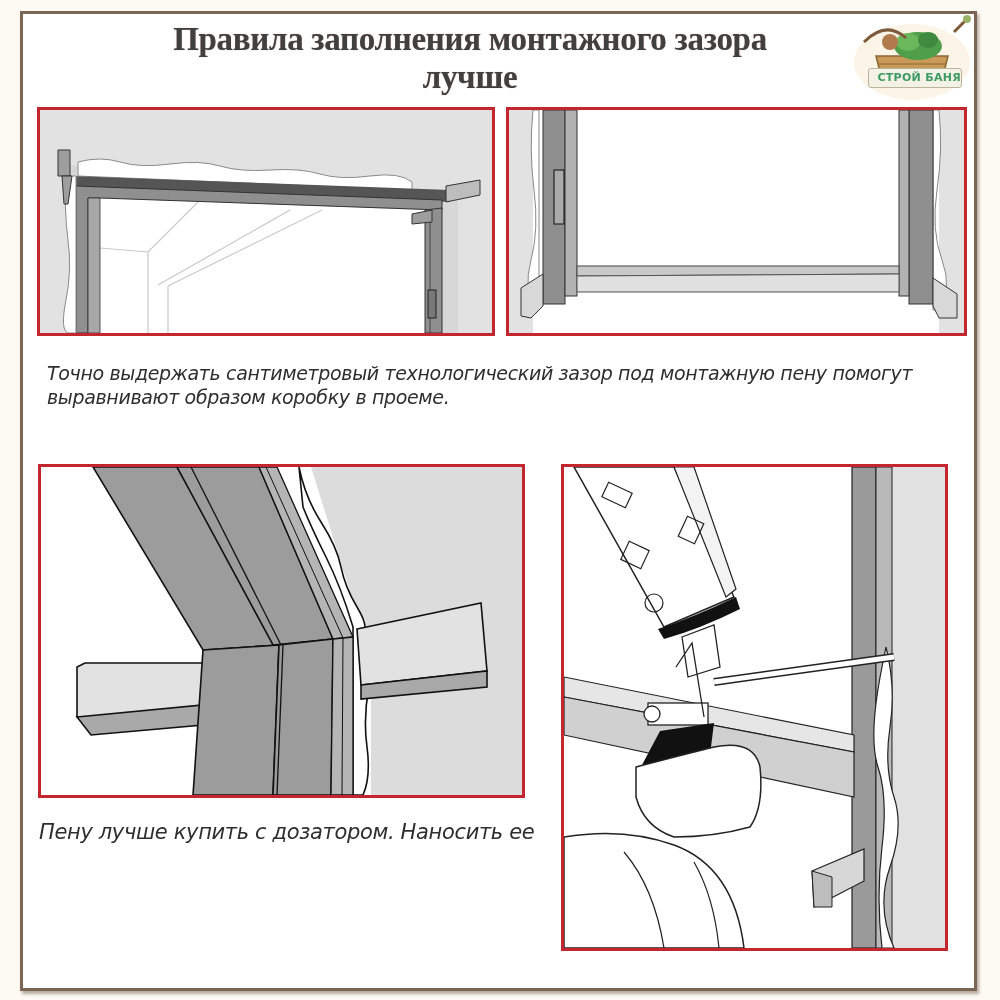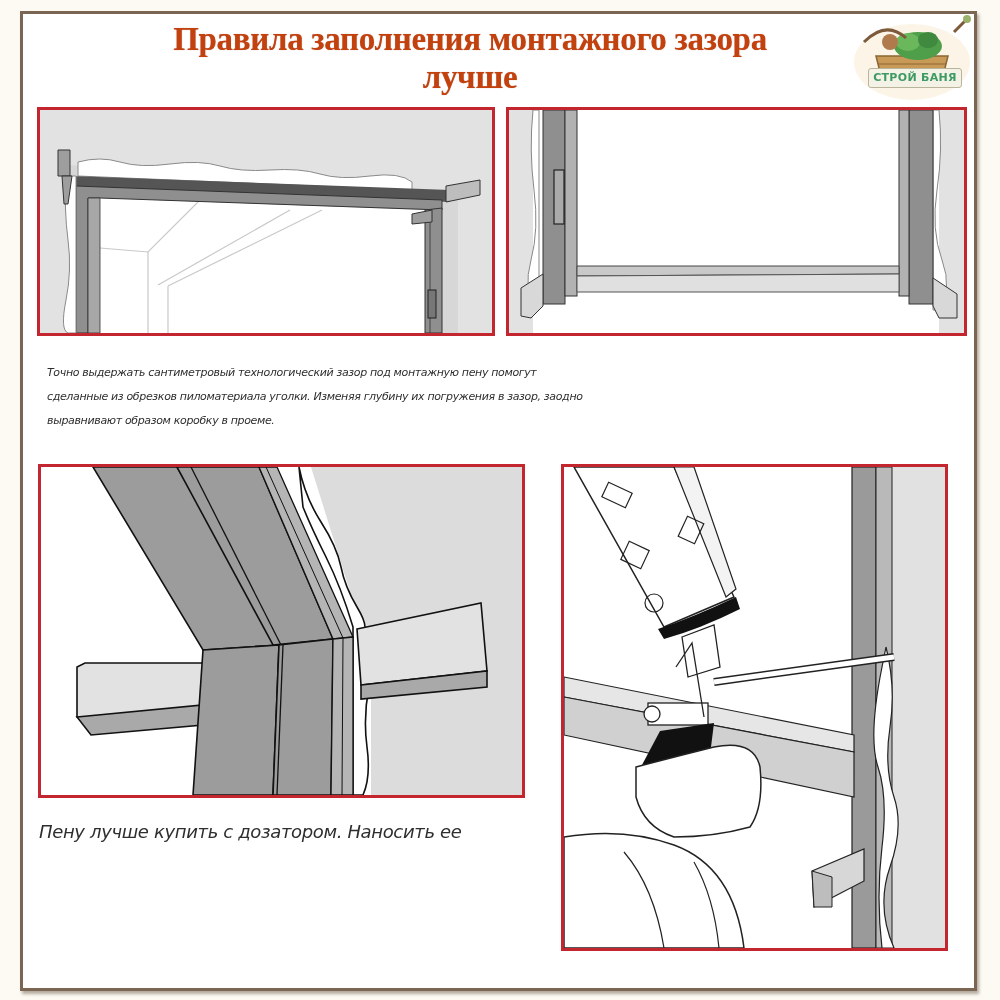--- a/index.html
+++ b/index.html
@@ -9,52 +9,52 @@
       font-family: "DejaVu Sans", sans-serif;
     }
     .frame {
       position: absolute; left: 20px; top: 11px; width: 951px; height: 974px;
       border: 3px solid #7a6652;
       box-shadow: 2px 3px 3px rgba(90,70,50,0.45);
       background: #ffffff;
     }
     .title {
       position: absolute; left: 90px; top: 20px; width: 760px;
-      text-align: center; color: #c2410c;
+      text-align: center; color: #404040;
       font-family: "Liberation Serif", "DejaVu Serif", serif;
       font-weight: bold; font-size: 33px; line-height: 38px;
       letter-spacing: -0.3px;
       text-shadow: 0 0 1px rgba(120,0,0,0.4);
     }
     .logo {
       position: absolute; left: 846px; top: 12px; width: 132px; height: 90px;
     }
     .logo-label {
       position: absolute; left: 22px; top: 56px; width: 92px; height: 18px;
       background: #f4f1e6; border: 1px solid #b9b59a; border-radius: 3px;
       color: #3c9a63; font-weight: bold; font-size: 11px; line-height: 18px;
-      text-align: center; letter-spacing: 0.3px;
+      text-align: right; letter-spacing: 0.3px;
       font-family: "DejaVu Sans", sans-serif;
     }
     .panel {
       position: absolute; border: 3px solid #c3262f; background: #e9e9e9;
       overflow: hidden; box-sizing: border-box;
     }
     .panel svg { position: absolute; left: 0; top: 0; width: 100%; height: 100%; }
     #p1 { left: 37px; top: 107px; width: 458px; height: 229px; }
     #p2 { left: 506px; top: 107px; width: 461px; height: 229px; }
     #p3 { left: 38px; top: 464px; width: 487px; height: 334px; }
     #p4 { left: 561px; top: 464px; width: 387px; height: 487px; }
     .caption {
       position: absolute; color: #2e2e2e; font-style: italic;
-      font-family: "DejaVu Sans", sans-serif; font-size: 11px;
+      font-family: "DejaVu Sans", sans-serif; font-size: 19px;
       line-height: 24px; letter-spacing: -0.35px;
     }
     #cap1 { left: 47px; top: 361px; width: 930px; }
-    #cap2 { left: 39px; top: 821px; width: 520px; font-size: 18px; line-height: 22.8px; }
+    #cap2 { left: 39px; top: 821px; width: 520px; font-size: 21px; line-height: 22.8px; }
   </style>
 </head>
 <body>
 
 <div class="frame"></div>
 
 <h1 class="title" style="margin:0;">
   <span>Правила заполнения монтажного зазора</span><br>
   <span>лучше</span>
 </h1>
@@ -127,21 +127,20 @@
 
     <rect x="45" y="60" width="10" height="54" fill="#aaa" stroke="#222" stroke-width="1.2"></rect>
 
     <polygon points="12,178 34,164 34,196 22,208 12,206" fill="#d8d8d8" stroke="#333" stroke-width="1"></polygon>
     <polygon points="424,168 448,184 448,208 430,208 424,196" fill="#d8d8d8" stroke="#333" stroke-width="1"></polygon>
   </svg>
 </div>
 
 <div class="caption" id="cap1">
   <div>Точно выдержать сантиметровый технологический зазор под монтажную пену помогут</div>
-  <div>сделанные из обрезков пиломатериала уголки. Изменяя глубину их погружения в зазор, заодно</div>
   <div>выравнивают образом коробку в проеме.</div>
 </div>
 
 <div class="panel" id="p3">
   <svg viewBox="0 0 481 328" preserveAspectRatio="none">
     <rect x="0" y="0" width="481" height="328" fill="#ffffff"></rect>
     <polygon points="270,0 481,0 481,328 330,328 330,220 320,160" fill="#dcdcdc"></polygon>
 
     <path d="M258,0 Q264,30 280,55 T300,100 T316,140 T322,165 L328,220 Q322,250 326,280 T322,328 L312,328 L312,160 Q300,120 285,90 T262,40 Z" fill="#ffffff" stroke="#111" stroke-width="1.6"></path>
 

